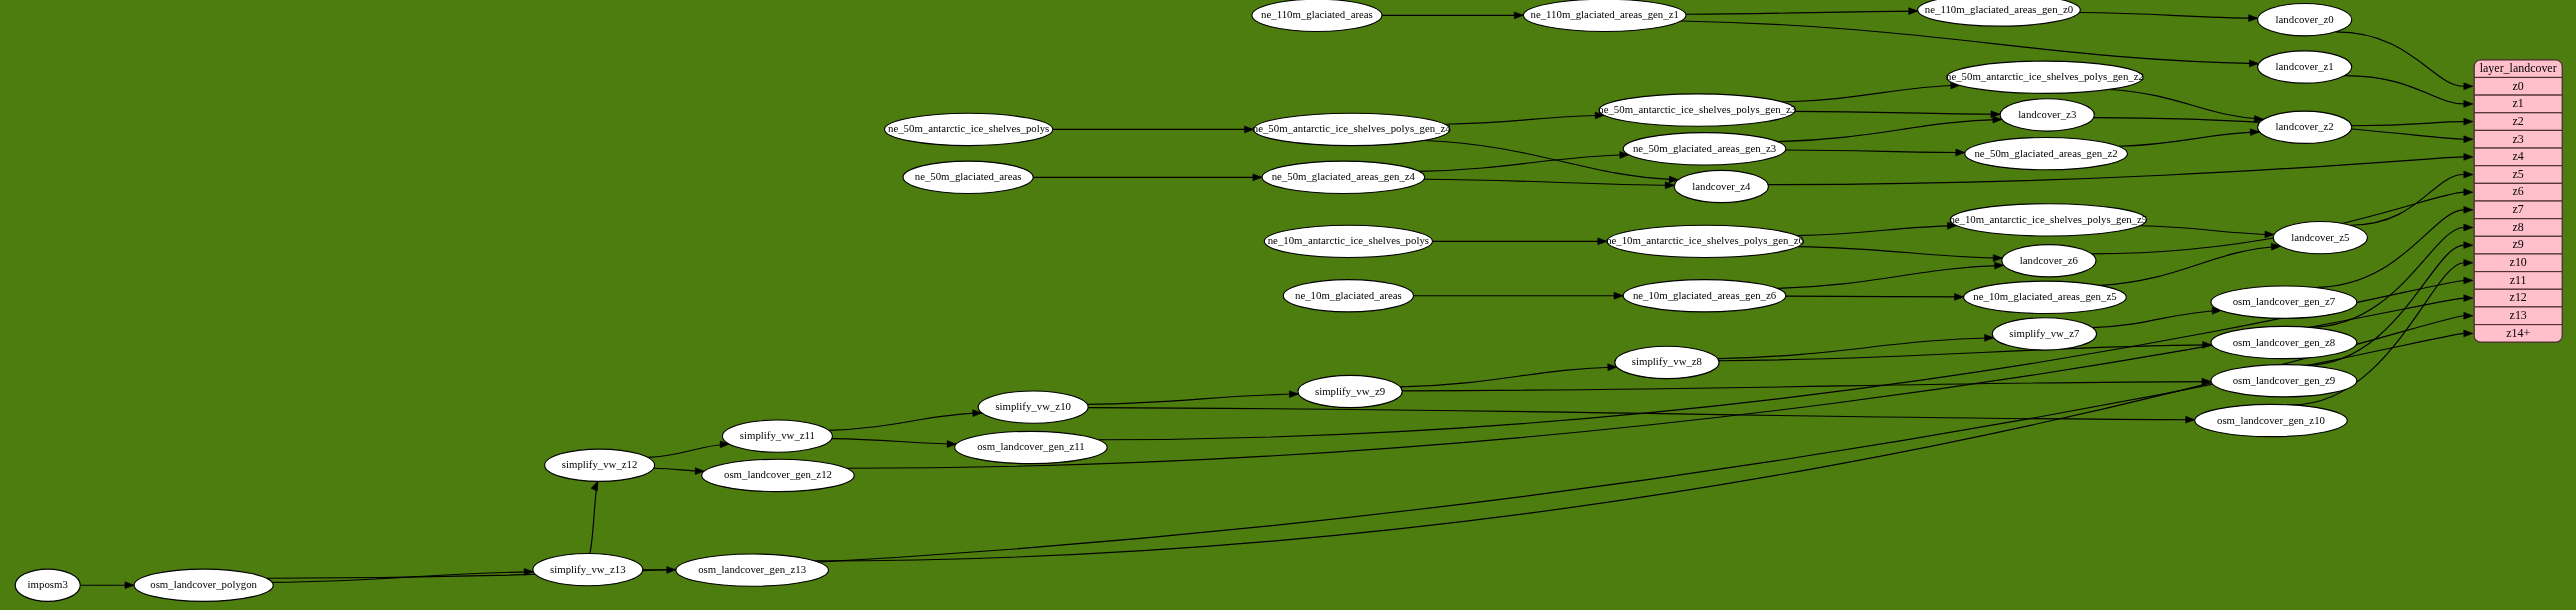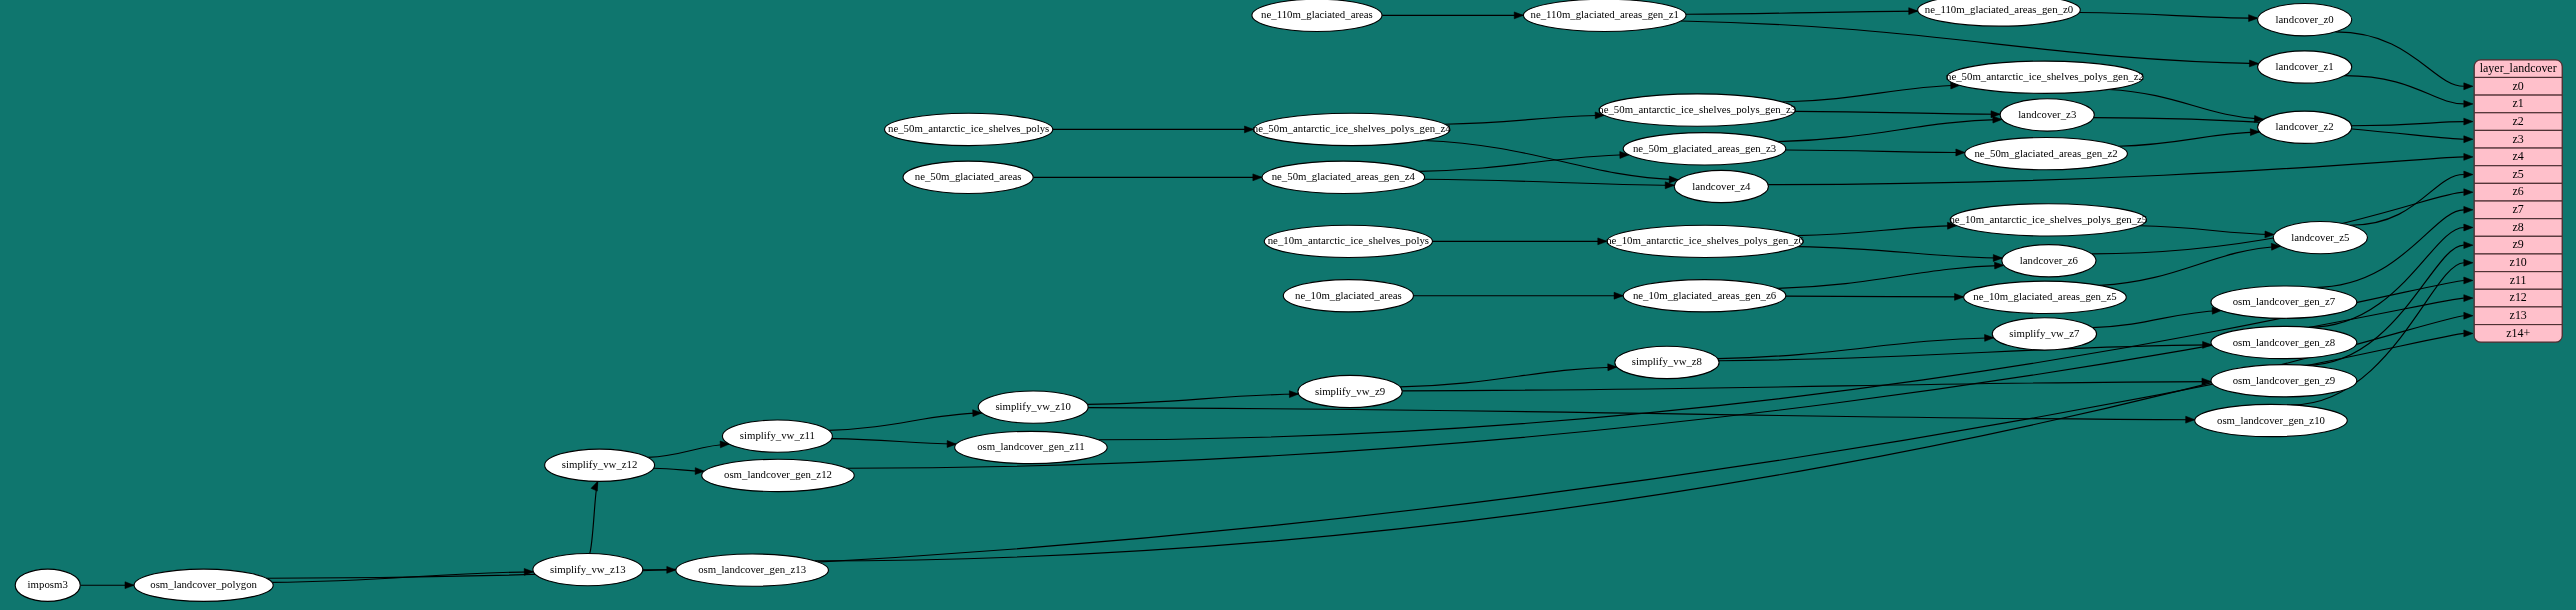--- a/index.html
+++ b/index.html
@@ -1,16 +1,16 @@
 <!DOCTYPE html>
 <html style="font-size:9px"><head>
 <meta charset="utf-8">
 <style>
   html,body{margin:0;padding:0;background:#ffffff;}
-  #stage{position:relative;width:2576px;height:611px;background:#0f766e;
+  #stage{position:relative;width:2576px;height:611px;background:#4d7c0f;
          font-family:"Liberation Serif","DejaVu Serif",serif;}
   svg{display:block;}
   .node-ellipse{fill:#ffffff;stroke:#000000;stroke-width:2;}
   .node-label{font-family:"Liberation Serif","DejaVu Serif",serif;
               font-size:19px;fill:#000;text-anchor:middle;dominant-baseline:middle;}
   .edge{fill:none;stroke:#000000;stroke-width:2;}
   .arrowhead{fill:#000000;stroke:#000000;stroke-width:1;}
   .tbl-label{font-family:"Liberation Serif","DejaVu Serif",serif;
              font-size:21px;fill:#000;text-anchor:middle;dominant-baseline:middle;}
 </style>

